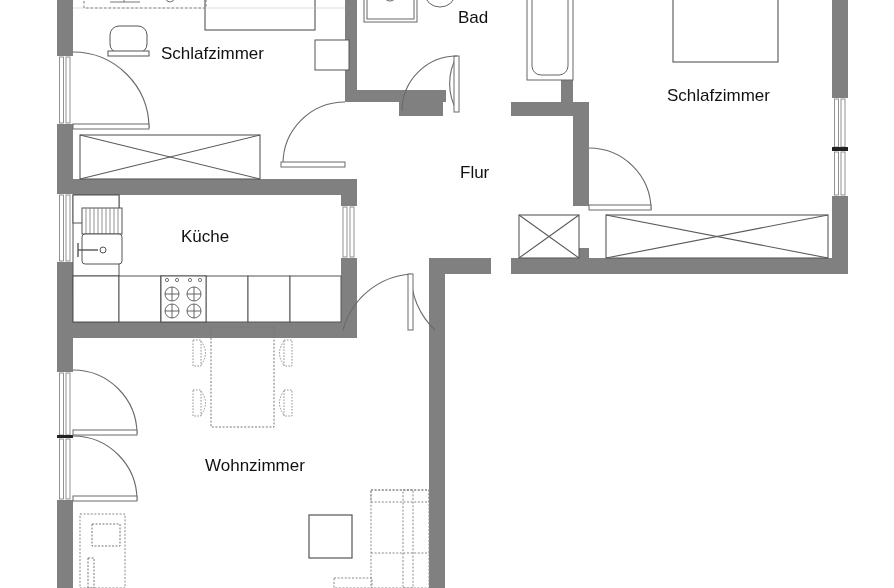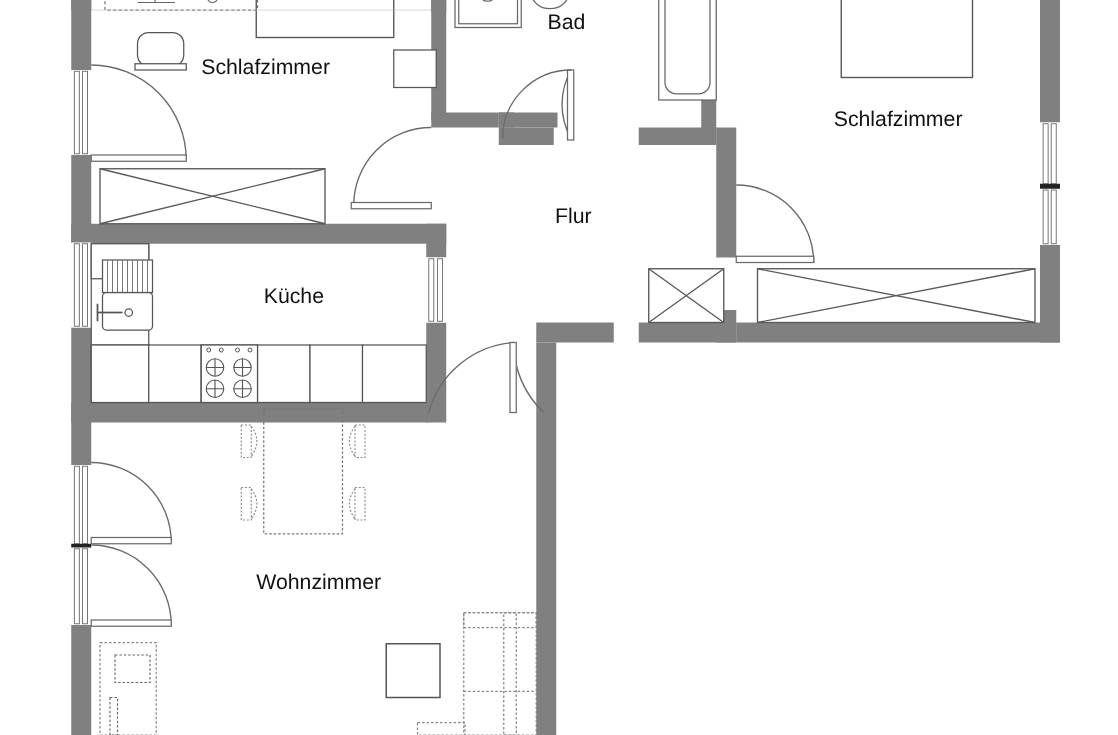--- a/index.html
+++ b/index.html
@@ -316,23 +316,23 @@
     </g>
 
     <g fill="none" stroke="#bdbdbd" stroke-width="0.5">
       <line x1="73" y1="8" x2="345" y2="8"></line>
     </g>
 
   </svg>
 
   <div class="room-label rl-big" style="left:161px; top:44px;">Schlafzimmer</div>
 
-  <div class="room-label rl-big" style="left:438px; top:8px;">Bad</div>
+  <div class="room-label rl-big" style="left:458px; top:8px;">Bad</div>
 
   <div class="room-label rl-big" style="left:667px; top:86px;">Schlafzimmer</div>
 
-  <div class="room-label rl-big" style="left:444px; top:163px;">Flur</div>
-
-  <div class="room-label rl-big" style="left:181px; top:227px;margin-left:30px;">Küche</div>
+  <div class="room-label rl-big" style="left:460px; top:163px;">Flur</div>
+
+  <div class="room-label rl-big" style="left:181px; top:227px;">Küche</div>
 
   <div class="room-label rl-big" style="left:205px; top:456px;">Wohnzimmer</div>
 
 </div>
 
 </body></html>

